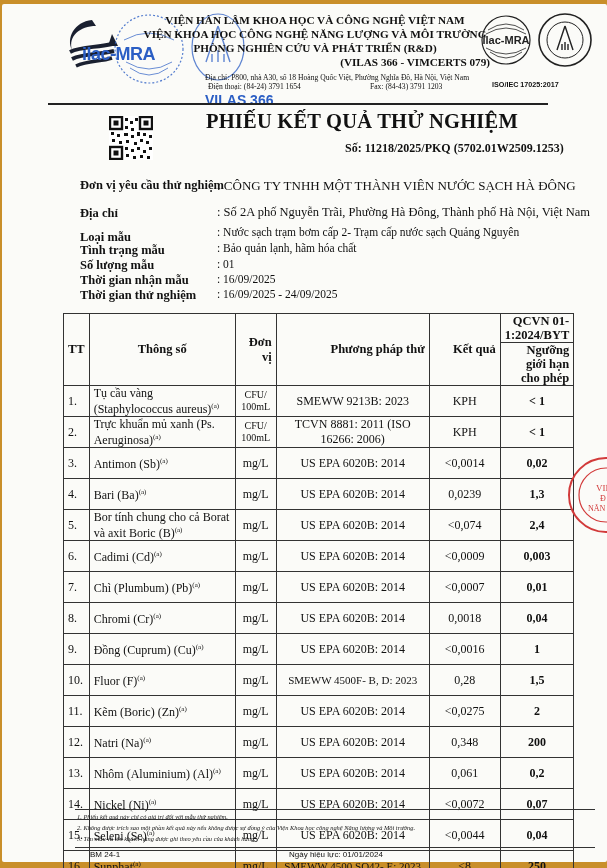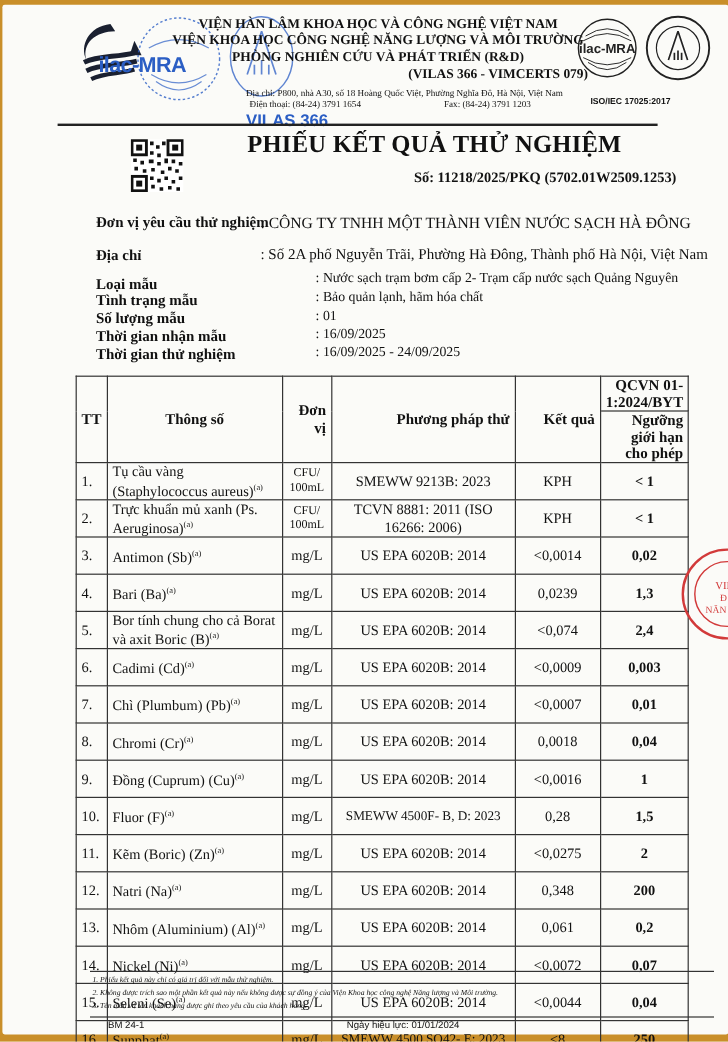--- a/index.html
+++ b/index.html
@@ -36,21 +36,21 @@
   .iso { left: 492px; top: 80px; font-family: "Liberation Sans", sans-serif; font-weight: bold; font-size: 7.2px; }
   .hdr-rule { left: 48px; top: 103px; width: 500px; height: 2px; background: #222; }
 
   .qr { left: 109px; top: 116px; width: 44px; height: 44px; }
   .title { left: 206px; top: 110px; font-weight: bold; font-size: 20.5px; white-space: nowrap; letter-spacing: 0.2px; }
   .report-no { left: 345px; top: 141px; font-weight: bold; font-size: 12px; white-space: nowrap; }
 
   
   .info-label { left: 80px; font-weight: bold; font-size: 12.5px; white-space: nowrap; }
   .info-value { left: 217px; font-size: 12.5px; white-space: nowrap; }
-  .info-value.small { font-size: 11.5px; margin-left: 46px; }
+  .info-value.small { font-size: 11.5px; }
 
   
   table.results {
     position: absolute; left: 63px; top: 313px;
     border-collapse: collapse;
     font-size: 12px;
     background: transparent;
   }
   table.results td, table.results th {
     border: 1px solid #333;
@@ -100,21 +100,21 @@
   <ellipse cx="30" cy="37" rx="26" ry="33" fill="none" stroke="#2b5ec4" stroke-width="1.2" opacity="0.75"></ellipse>
   <path d="M30 16 L18 52 M30 16 L42 52 M24 44 L24 52 M30 40 L30 52 M36 44 L36 52" stroke="#2b5ec4" stroke-width="1.4" fill="none" opacity="0.75"></path>
 </svg>
 
 <div class="abs hdr-line l1">VIỆN HÀN LÂM KHOA HỌC VÀ CÔNG NGHỆ VIỆT NAM</div>
 <div class="abs hdr-line l2">VIỆN KHOA HỌC CÔNG NGHỆ NĂNG LƯỢNG VÀ MÔI TRƯỜNG</div>
 <div class="abs hdr-line l3">PHÒNG NGHIÊN CỨU VÀ PHÁT TRIỂN (R&amp;D)</div>
 <div class="abs hdr-line l4">(VILAS 366 - VIMCERTS 079)</div>
 <div class="abs addr">Địa chỉ: P800, nhà A30, số 18 Hoàng Quốc Việt, Phường Nghĩa Đô, Hà Nội, Việt Nam</div>
 <div class="abs phone">Điện thoại: (84-24) 3791 1654</div>
-<div class="abs fax">Fax: (84-24) 3791 1203</div>
+<div class="abs fax">Fax: (84-43) 3791 1203</div>
 <div class="abs vilas-stamp">VILAS 366</div>
 
 <svg class="abs badge-ilac" viewBox="0 0 52 52">
   <circle cx="26" cy="26" r="24" fill="none" stroke="#222" stroke-width="1.2"></circle>
   <path d="M8 16 Q26 4 44 16 M10 38 Q26 50 42 38 M6 20 Q26 8 46 20 M6 34 Q26 46 46 34" stroke="#222" stroke-width="0.8" fill="none"></path>
   <text x="26" y="30" text-anchor="middle" font-family="Liberation Sans, sans-serif" font-weight="bold" font-size="11" fill="#222">ilac-MRA</text>
 </svg>
 <svg class="abs badge-boa" viewBox="0 0 56 56">
   <circle cx="28" cy="28" r="26" fill="none" stroke="#222" stroke-width="1.6"></circle>
   <circle cx="28" cy="28" r="18" fill="none" stroke="#222" stroke-width="1"></circle>

